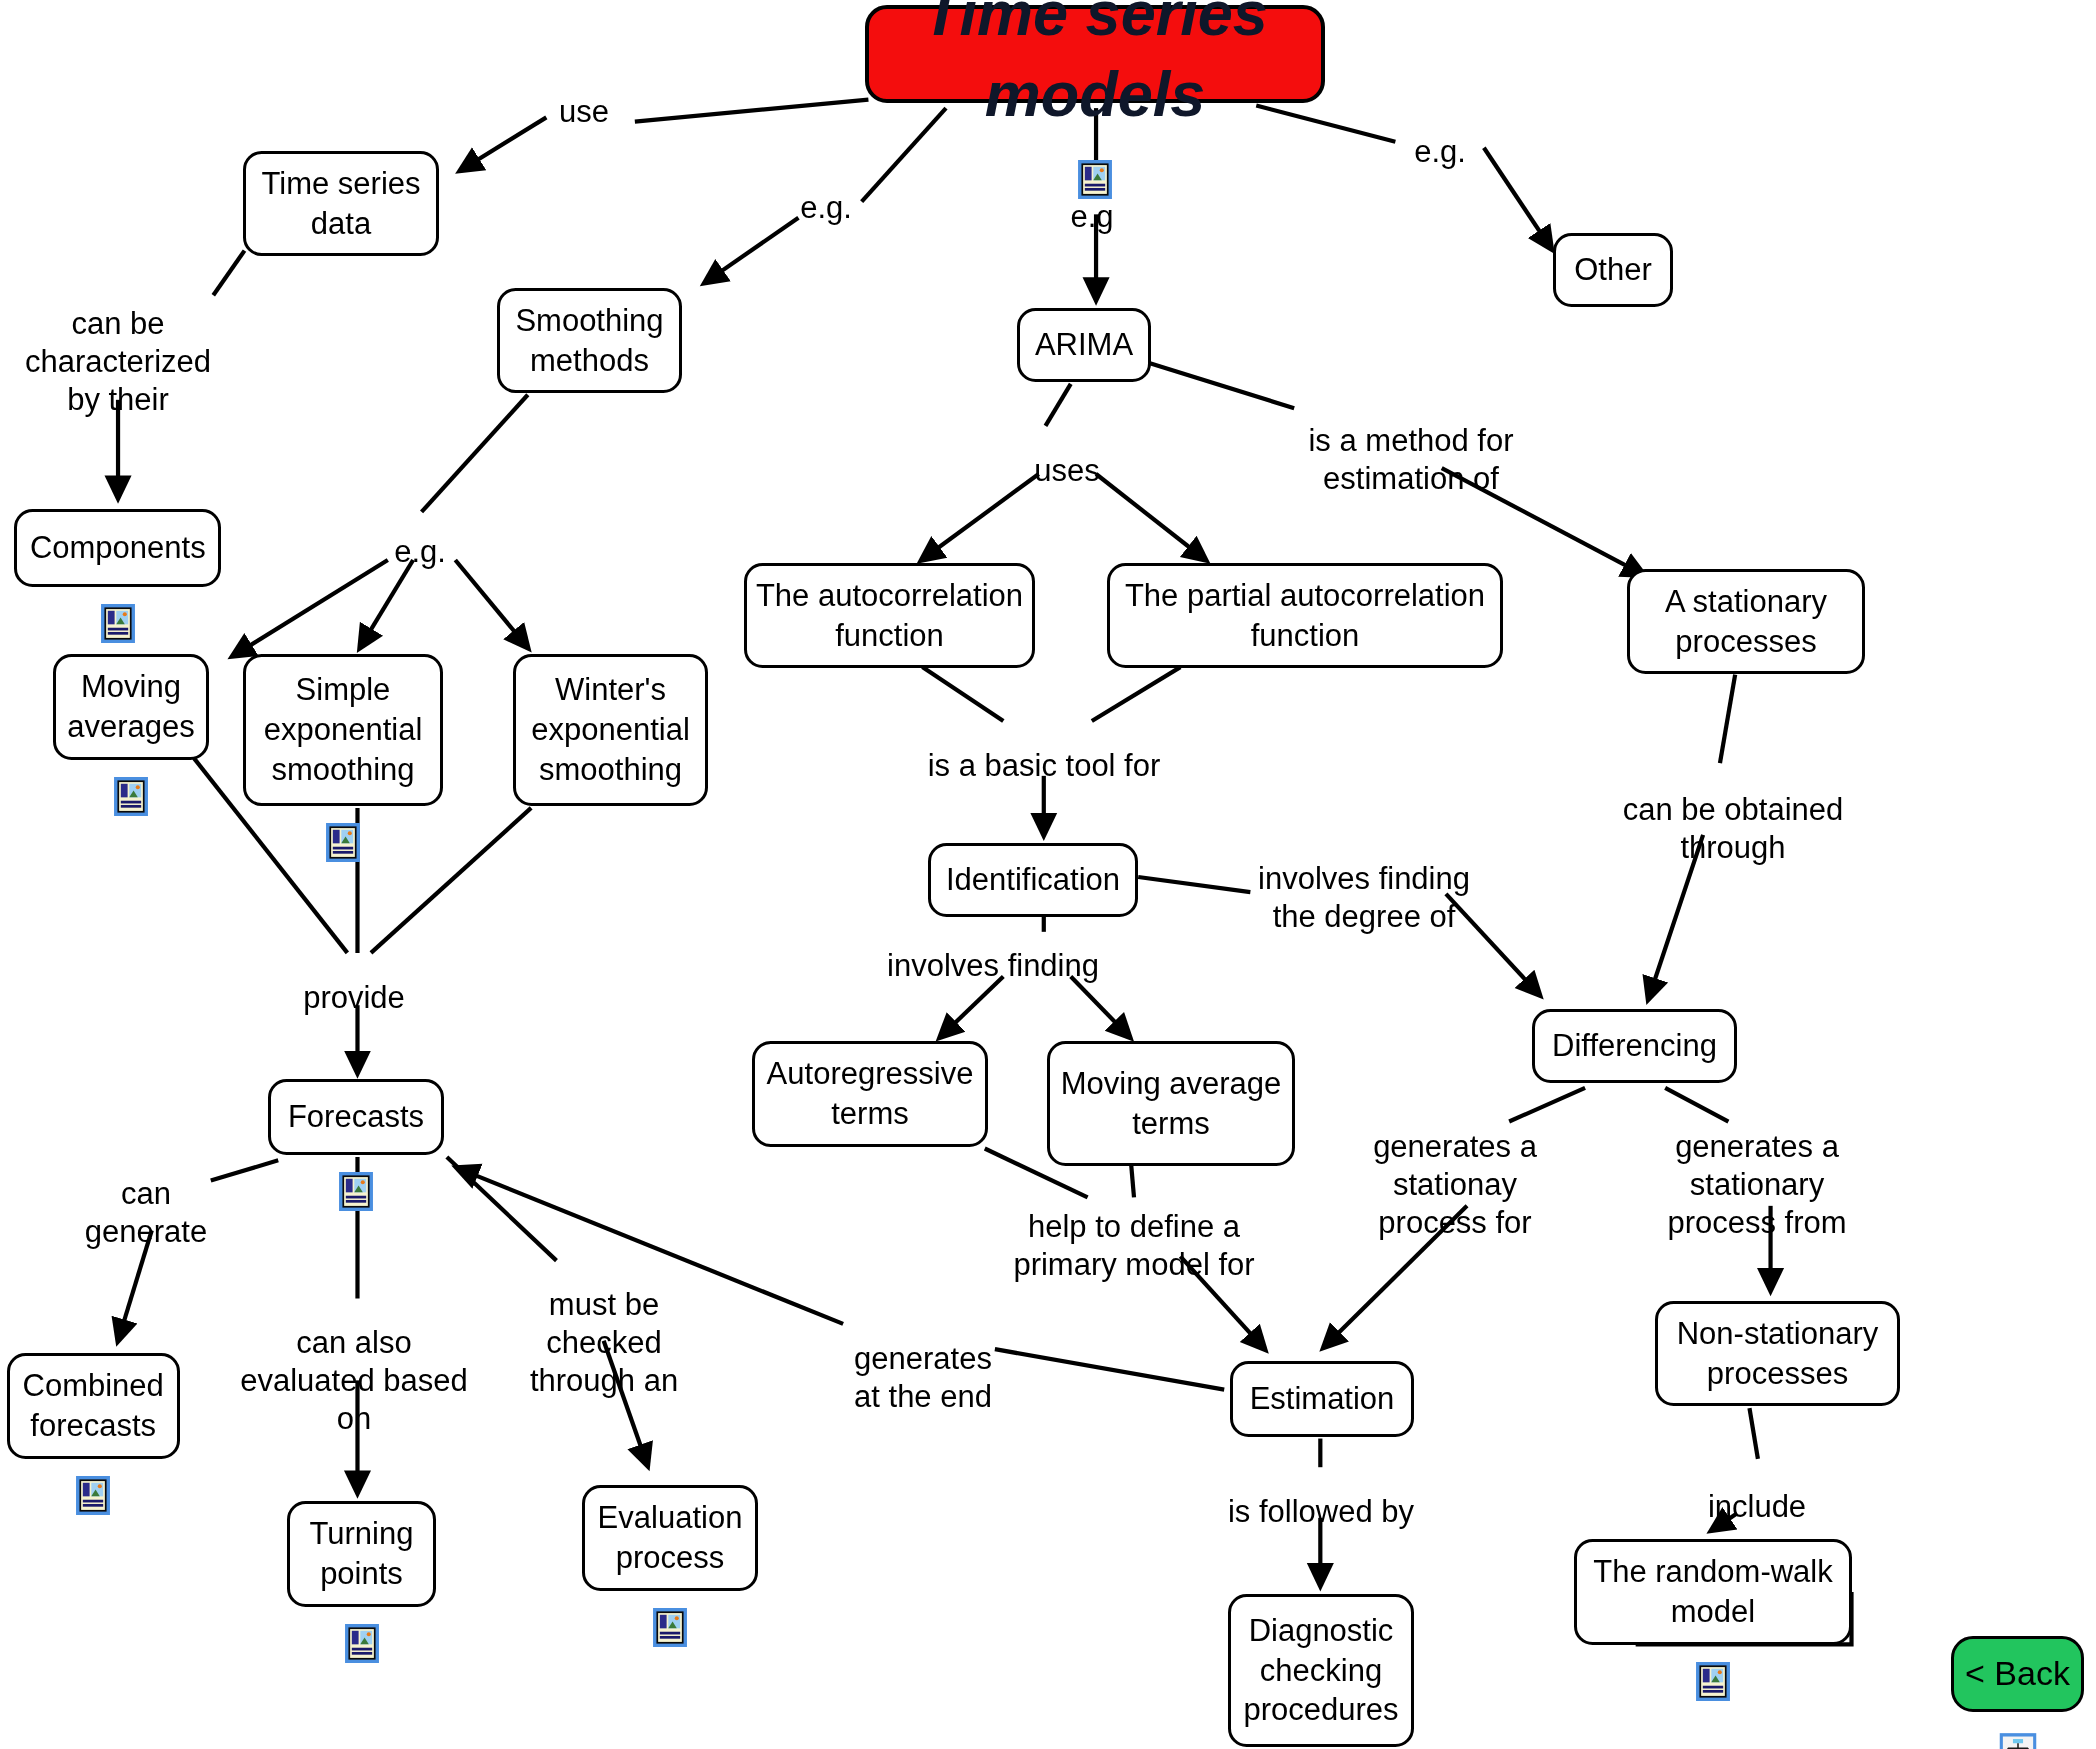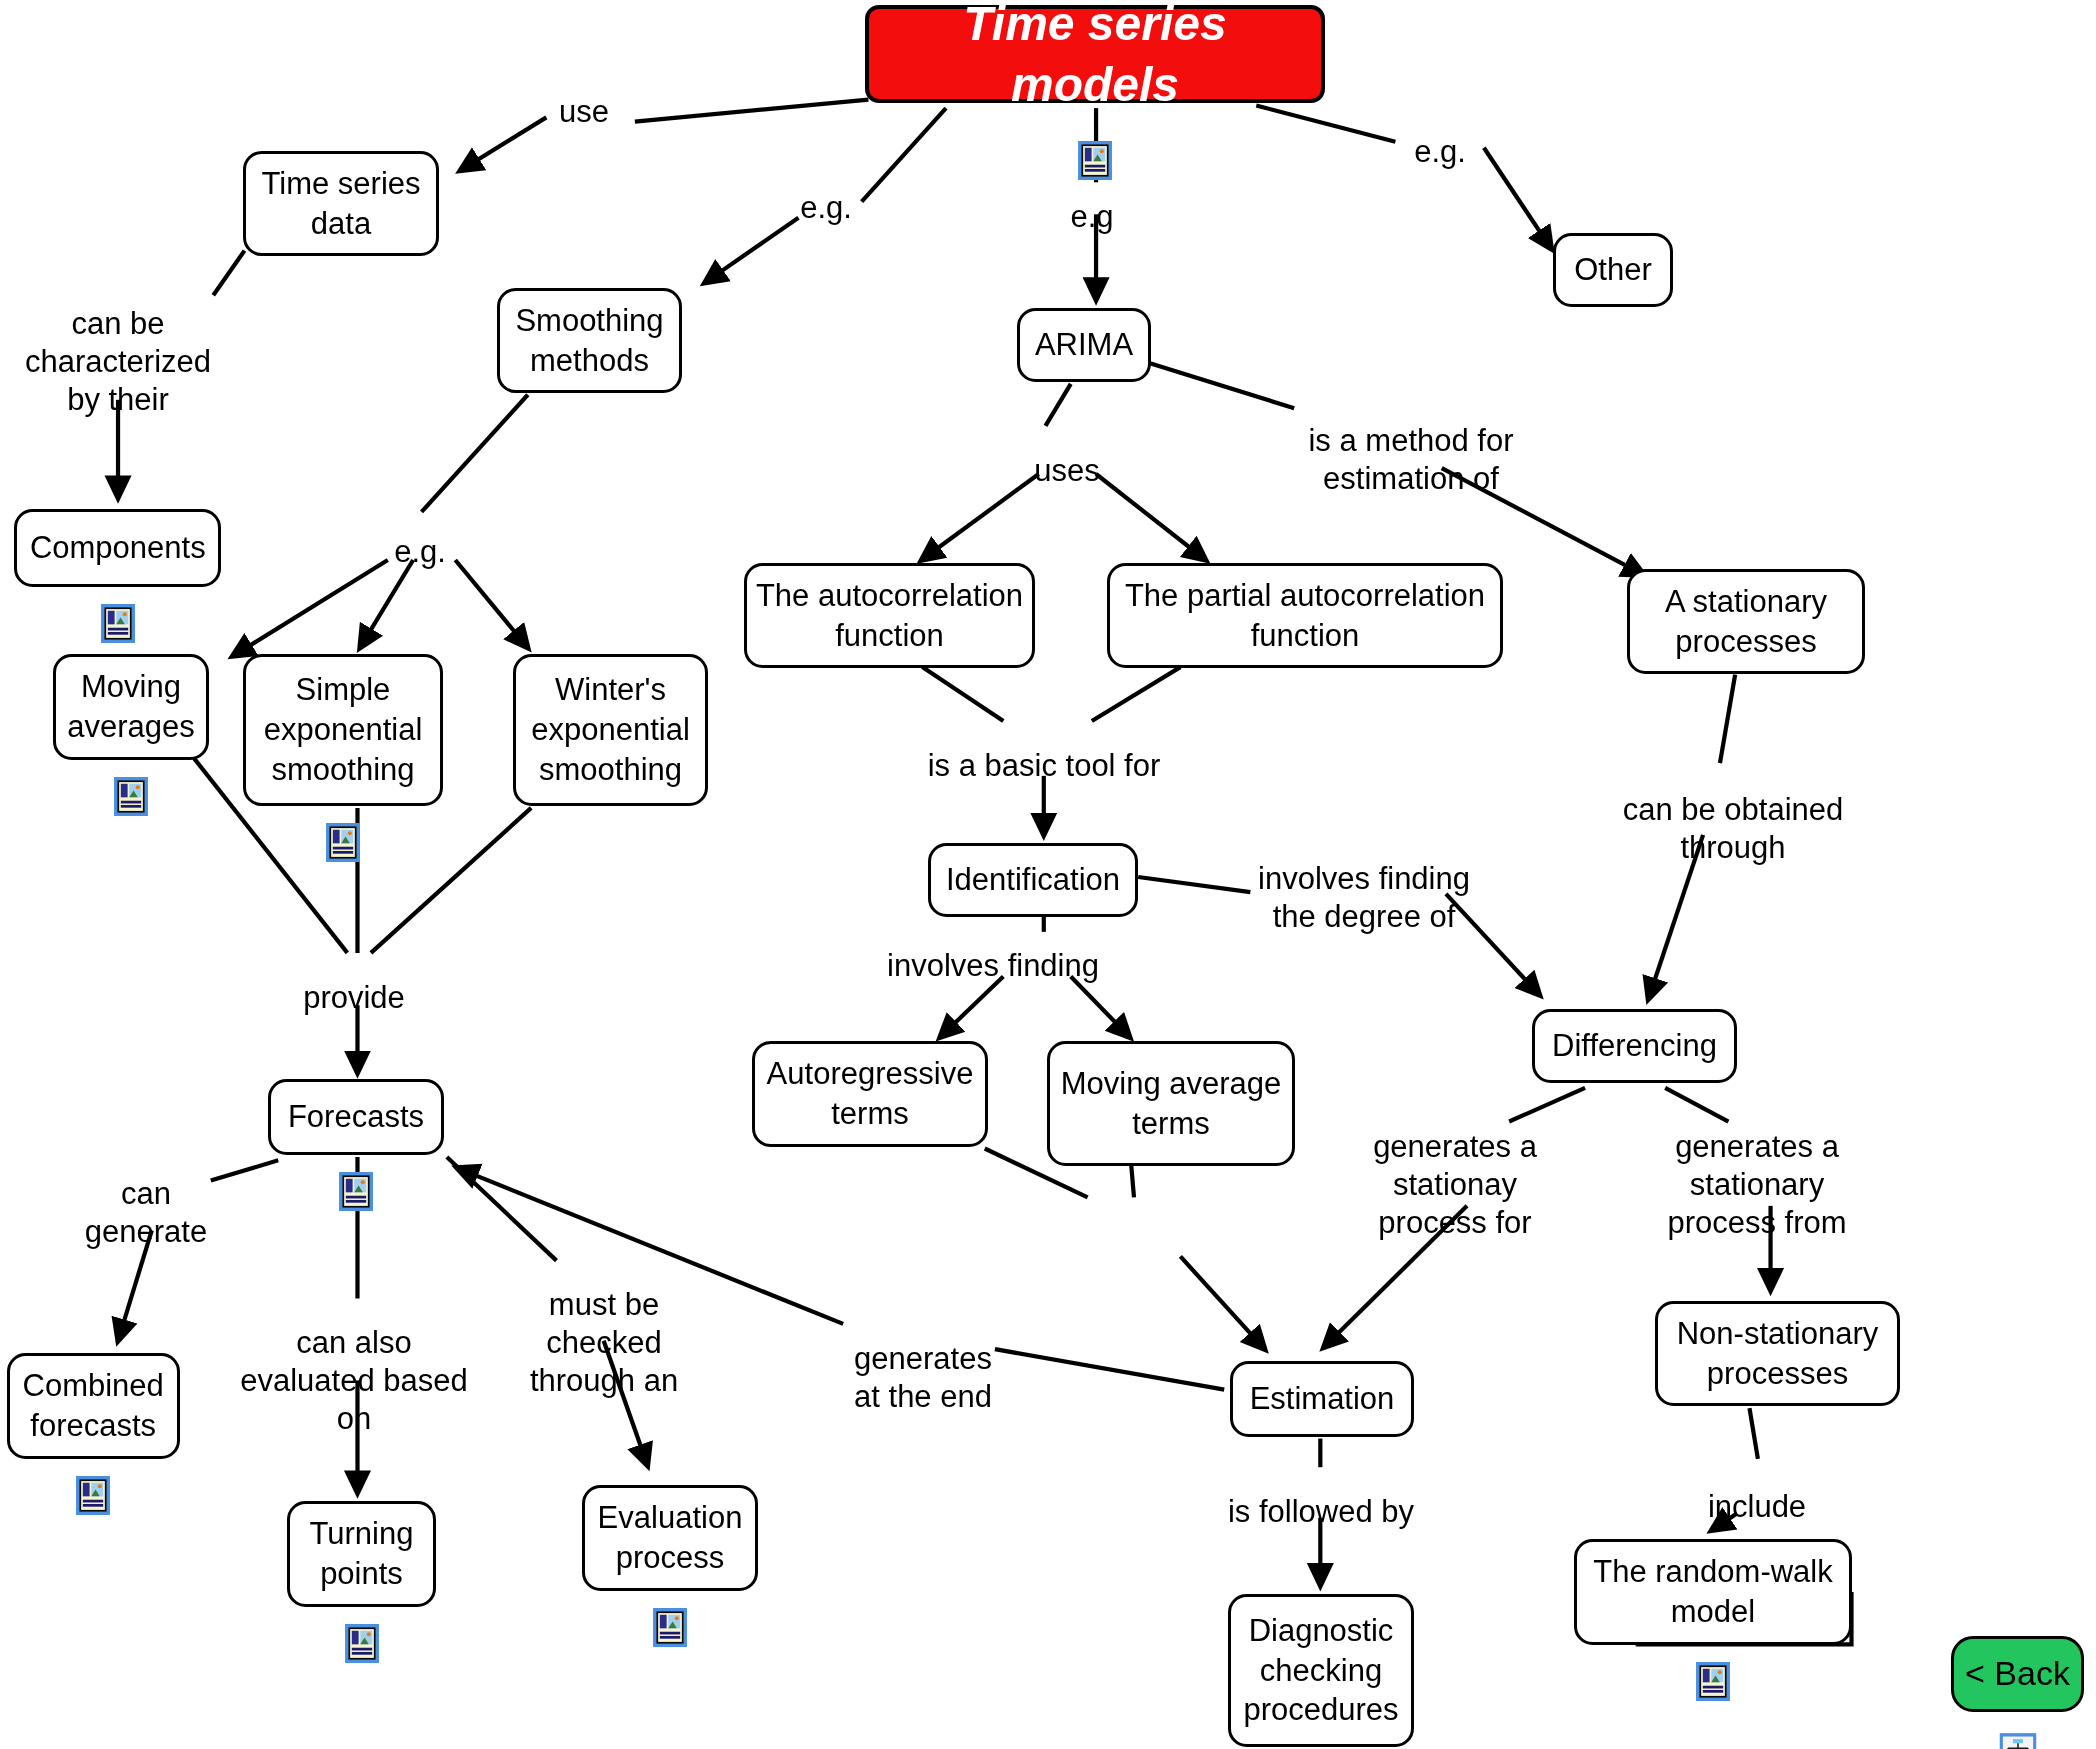--- a/index.html
+++ b/index.html
@@ -34,25 +34,25 @@
     align-items: center;
     justify-content: center;
     text-align: center;
     font-size: 31px;
     line-height: 1.28;
     padding: 3.4px 8.4px;
     white-space: pre-line;
   }
   .node.root {
     background: #f40d0d;
-    color: #ffffff;
+    color: #0f172a;
     font-weight: bold;
     font-style: italic;
-    font-size: 48px;
-    border-radius: 14px;
+    font-size: 63px;
+    border-radius: 22px;
     border-width: 4.2px;
   }
   .node.back {
     background: #22c55e;
     color: #000000;
     font-size: 34px;
     border-radius: 22px;
   }
   .label {
     position: absolute;
@@ -458,20 +458,22 @@
   <div class="label" style="left:993px;top:947px;">involves finding</div>
   <div class="label" style="left:354px;top:979px;">provide</div>
   <div class="label" style="left:1455px;top:1128px;">generates a
 stationay
 process for</div>
   <div class="label" style="left:1757px;top:1128px;">generates a
 stationary
 process from</div>
   <div class="label" style="left:146px;top:1175px;">can
 generate</div>
+  <div class="label" style="left:1134px;top:1208px;">help to define a
+primary model for</div>
   <div class="label" style="left:354px;top:1324px;">can also
 evaluated based
 on</div>
   <div class="label" style="left:604px;top:1286px;">must  be
 checked
 through an</div>
   <div class="label" style="left:923px;top:1324px;margin-top:16px;">generates
 at the end</div>
   <div class="label" style="left:1321px;top:1493px;">is followed by</div>
   <div class="label" style="left:1757px;top:1488px;">include</div>

